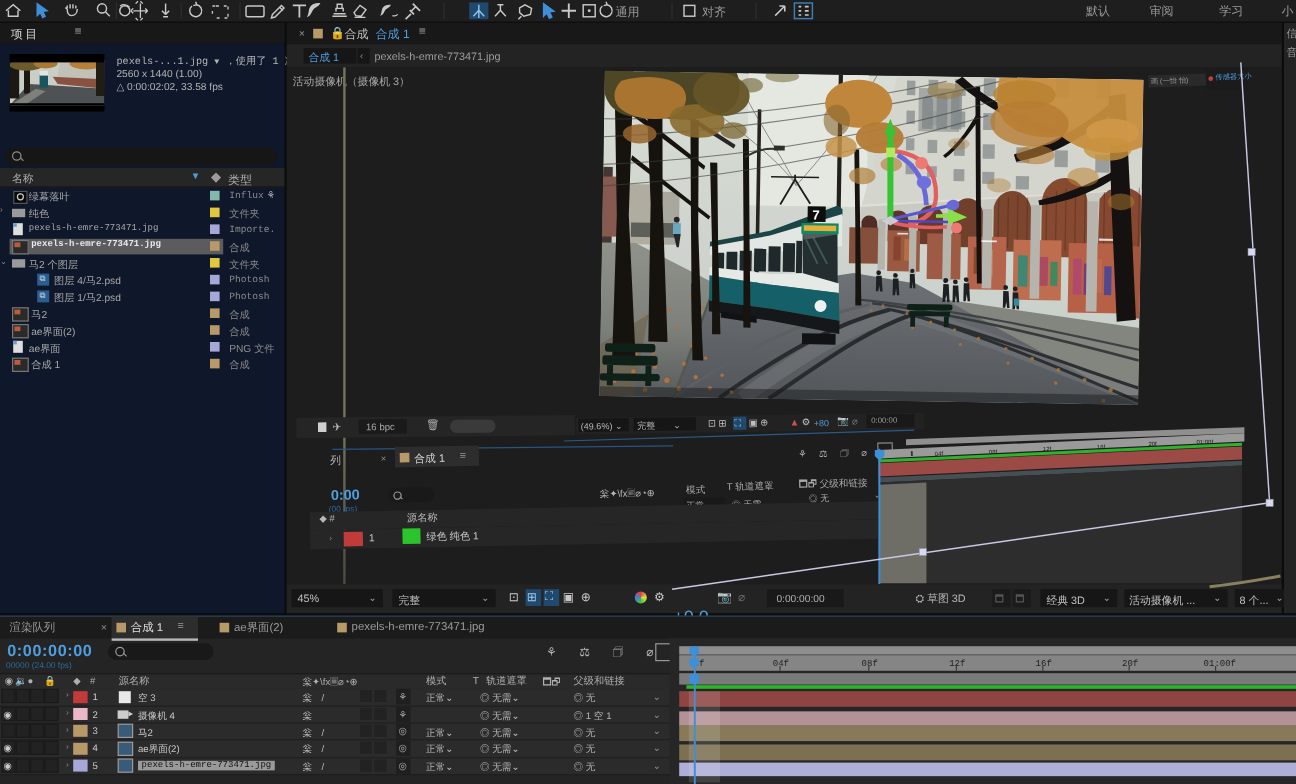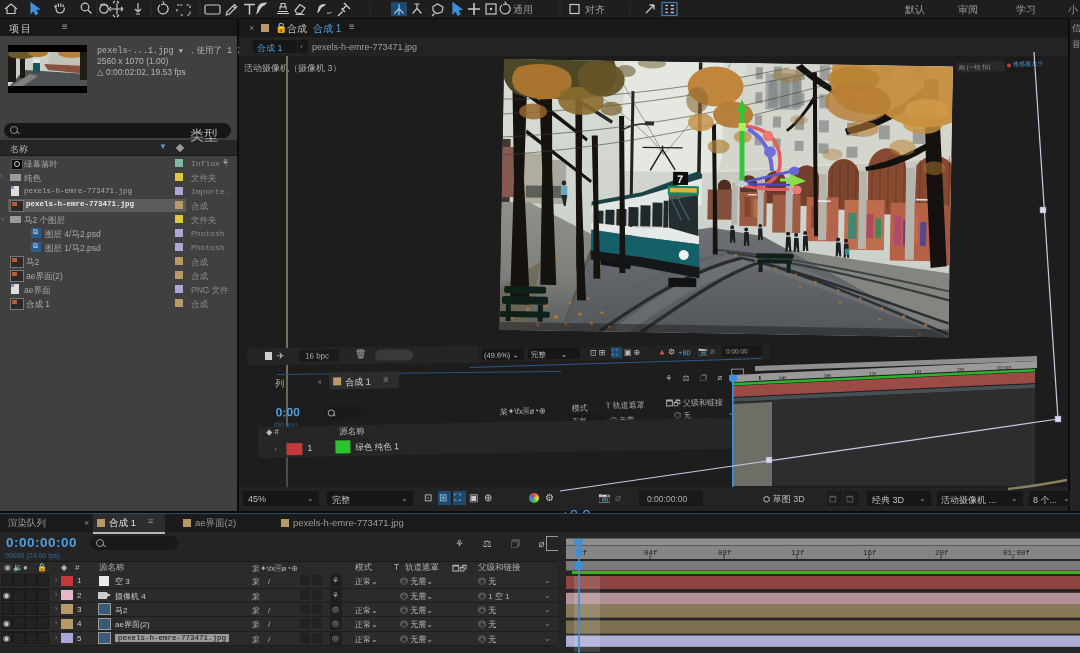--- a/index.html
+++ b/index.html
@@ -54,21 +54,21 @@
         <text x="585" y="13">对齐</text>
   <text x="905" y="12.5">默认</text>
         <text x="958" y="12.5">审阅</text>
         <text x="1016" y="12.5">学习</text>
         <text x="1068" y="12.5">小</text>
  </g>
  <path d="M97 2 v14 M151 2 v14 M200 2 v14 M370 2 v14 M560 2 v14 M630 2 v14" stroke="#2e2e2e" stroke-width="1"></path>
 </svg>
 </div>
 
-<div class="pan" id="project" style="left:0;top:19px;width:237px;height:492px;background:#404040">
+<div class="pan" id="project" style="left:0;top:19px;width:237px;height:492px;background:#0f172a">
   <div class="abs" style="left:0;top:0;width:237px;height:17px;background:#181818"></div>
   <div class="txt" style="left:9px;top:3px;font-size:10px;color:#cfcfcf;letter-spacing:2px">项目</div>
   <div class="txt" style="left:62px;top:2px;font-size:10px;color:#9a9a9a">≡</div>
 
   <div class="abs" style="left:8px;top:26px;width:79px;height:48px;background:#000"></div>
   <div class="abs" id="thumb" style="left:8px;top:31px;width:79px;height:38px;overflow:hidden"><svg width="79" height="38" viewBox="0 0 79 38">
   <rect width="79" height="38" fill="#c9cec7"></rect>
   <polygon points="42,2 79,0 79,16 40,14" fill="#c2c1b8"></polygon>
   <polygon points="36,14 79,16 79,24 40,20" fill="#8a5040"></polygon>
   <polygon points="0,38 16,20 34,21 79,24 79,38" fill="#4e5254"></polygon>
@@ -79,32 +79,32 @@
   <ellipse cx="64" cy="3" rx="14" ry="5" fill="#b5813a"></ellipse>
   <rect x="72" y="0" width="7" height="30" fill="#201c16"></rect>
   <rect x="25" y="12" width="7" height="11" fill="#18565e"></rect>
   <rect x="25" y="9" width="7" height="4" fill="#e2e6e3"></rect>
   <polygon points="0,38 22,24 30,26 12,38" fill="#7e817b"></polygon>
   <rect x="0" y="0" width="79" height="2" fill="#000"></rect>
         <rect x="0" y="36" width="79" height="2" fill="#000"></rect>
 </svg></div>
 
   <div class="txt" style="left:97px;top:26px;font-size:8.5px;color:#b4b4b4;font-family:'Liberation Mono',monospace">pexels-...1.jpg <span style="font-size:7px">▼</span> <span style="letter-spacing:0">，使用了 1 次</span></div>
-  <div class="txt" style="left:97px;top:37px;font-size:8.5px;color:#b4b4b4">2560 x 1070 (1.00)</div>
-  <div class="txt" style="left:97px;top:48px;font-size:8.5px;color:#b4b4b4">△ 0:00:02:02, 19.53 fps</div>
+  <div class="txt" style="left:97px;top:37px;font-size:8.5px;color:#b4b4b4">2560 x 1440 (1.00)</div>
+  <div class="txt" style="left:97px;top:48px;font-size:8.5px;color:#b4b4b4">△ 0:00:02:02, 33.58 fps</div>
 
   <div class="abs" style="left:4px;top:104px;width:227px;height:15px;background:#161616;border-radius:8px"></div>
   <div class="abs" style="left:10px;top:107px;width:6px;height:6px;border:1.2px solid #8a8a8a;border-radius:50%"></div>
     <div class="abs" style="left:16px;top:113px;width:4px;height:1.2px;background:#8a8a8a;transform:rotate(45deg)"></div>
 
   <div class="abs" style="left:0;top:121px;width:237px;height:15px;background:#262626;border-bottom:1px solid #1a1a1a"></div>
   <div class="txt" style="left:10px;top:124px;font-size:9px;color:#b0b0b0">名称</div>
   <div class="txt" style="left:159px;top:123px;font-size:8px;color:#4f9fdf">▼</div>
   <div class="abs" style="left:177px;top:126px;width:6px;height:6px;background:#9a9a9a;transform:rotate(45deg)"></div>
-  <div class="txt" style="left:190px;top:108px;font-size:14px;color:#b0b0b0">类型</div>
+  <div class="txt" style="left:190px;top:124px;font-size:10px;color:#b0b0b0">类型</div>
   <div id="rows" style="position:absolute;left:0;top:137px;width:237px;font-size:8.5px;color:#a8a8a8">
 
     <div class="abs" style="left:11px;top:3px;width:10px;height:9px;background:#0a0a0a;border:1px solid #555"></div>
       <div class="abs" style="left:14px;top:5px;width:4px;height:4px;border:1px solid #ccc;border-radius:50%"></div>
     <div class="txt" style="left:24px;top:3px">绿幕落叶</div>
     <div class="chip" style="left:175px;top:3px;background:#83b7a8"></div>
     <div class="txt" style="left:191px;top:3px;color:#8a8a8a;font-family:'Liberation Mono',monospace;font-size:8px">Influx .</div>
     <div class="txt" style="left:222px;top:2px;color:#b8b8b8;font-size:8px">⚘</div>
 
     <div class="txt" style="left:0px;top:16px;color:#8a8a8a;font-size:7px">›</div>

